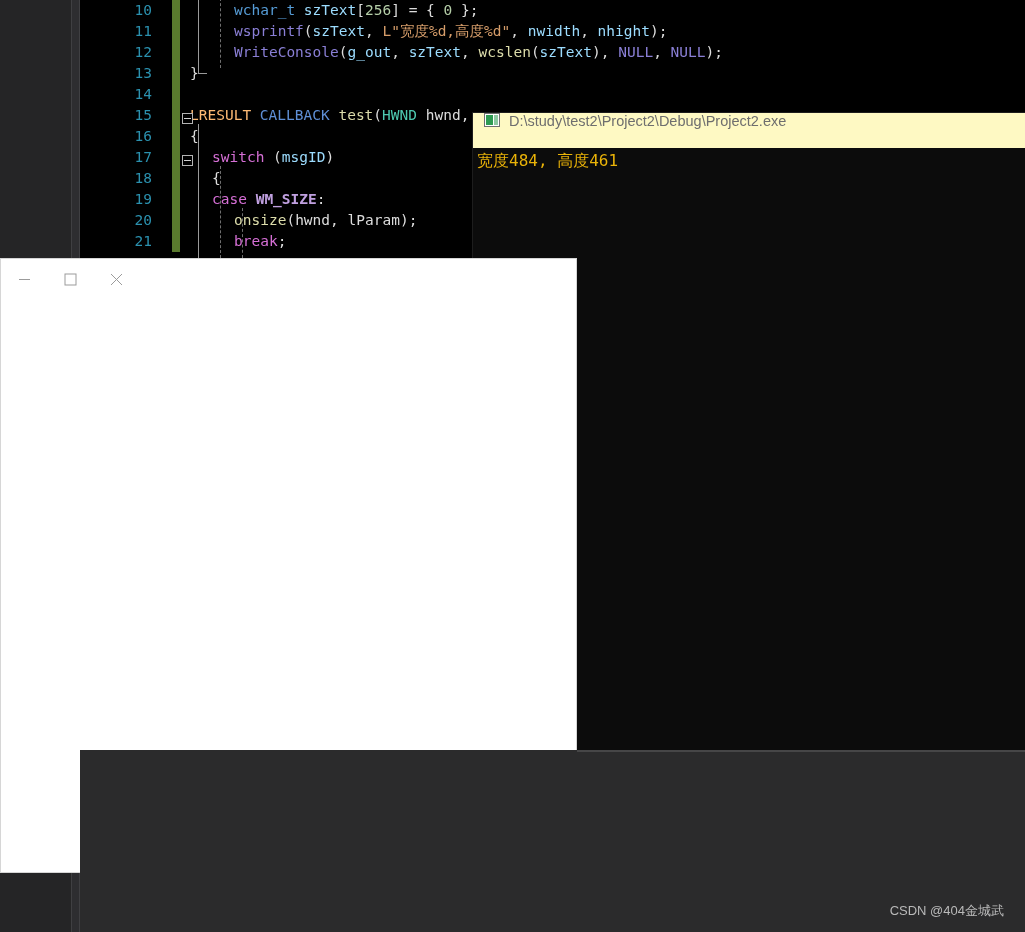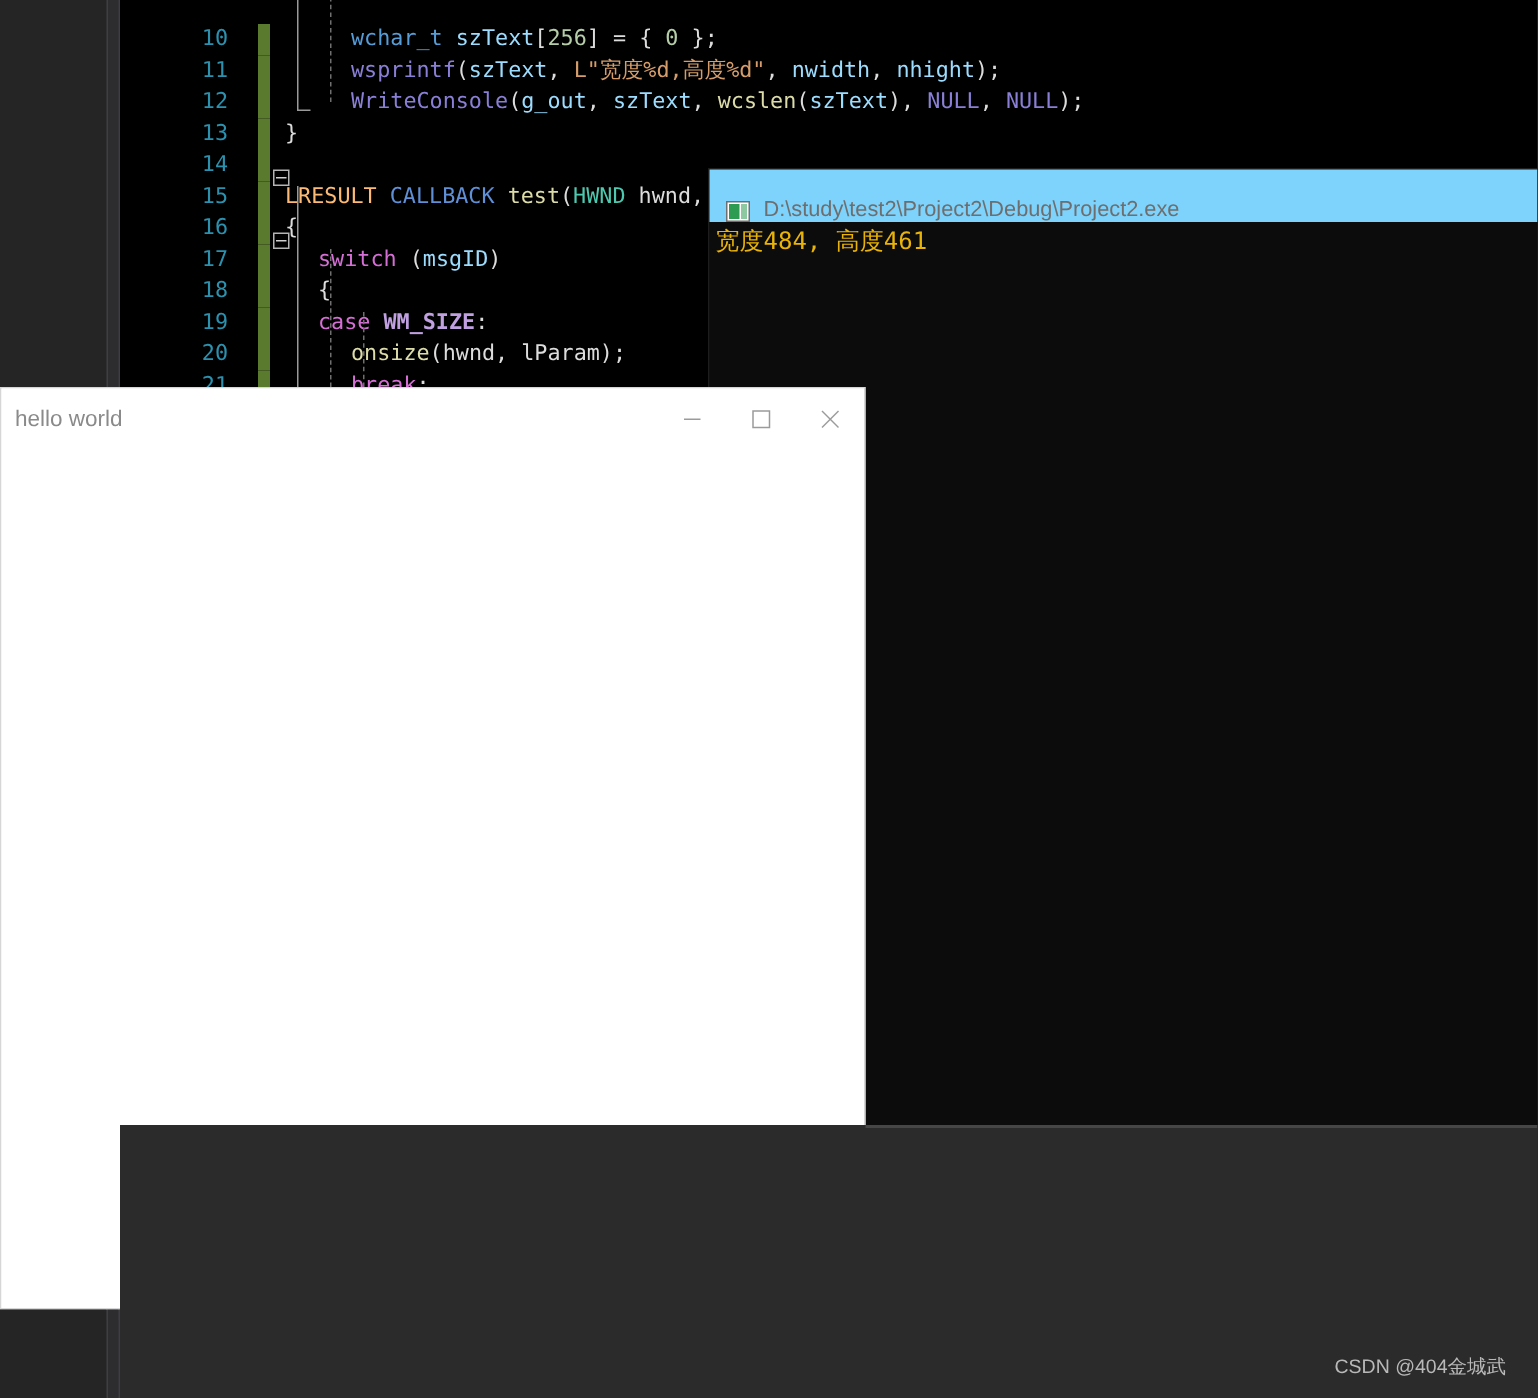--- a/index.html
+++ b/index.html
@@ -55,21 +55,21 @@
   
   .editor {
     position: absolute;
     left: 80px; top: 0;
     width: 945px; height: 258px;
     background: #000000;
     overflow: hidden;
   }
   .code-lines {
     position: absolute;
-    left: 0; top: 16px;
+    left: 0; top: 0;
     width: 881px;
   }
   .code-row {
     position: relative;
     height: 21px;
     line-height: 21px;
     white-space: pre;
     font-family: "DejaVu Sans Mono", monospace;
     font-size: 14.5px;
   }
@@ -147,23 +147,23 @@
     position: absolute;
     left: 473px; top: 113px;
     width: 552px; height: 637px;
     background: #0c0c0c;
     box-shadow: 0 0 0 1px #1d1d1d;
   }
   .console-titlebar {
     position: absolute;
     left: 0; top: 0;
     width: 552px; height: 35px;
-    background: #7dd3fc;
+    background: #fef9c3;
     display: flex;
-    align-items: flex-end;
+    align-items: flex-start;
     padding-left: 11px;
     box-sizing: border-box;
   }
   .console-icon {
     width: 16px; height: 14px;
     background: #ffffff;
     border: 1px solid #6f6f6f;
     box-sizing: border-box;
     position: relative;
     margin-right: 9px;
@@ -328,21 +328,20 @@
   <div class="console-win">
     <div class="console-titlebar">
       <div class="console-icon"></div>
       <div class="console-title-text">D:\study\test2\Project2\Debug\Project2.exe</div>
     </div>
     <div class="console-body">宽度484, 高度461</div>
   </div>
 
   <div class="hello-win">
     <div class="hello-titlebar">
-      <div class="hello-title-text">hello world</div>
 
       <div class="win-btn">
         <svg width="13" height="13" viewBox="0 0 13 13">
           <line x1="1" y1="6.5" x2="12" y2="6.5" stroke="#9b9b9b" stroke-width="1"></line>
         </svg>
       </div>
 
       <div class="win-btn">
         <svg width="13" height="13" viewBox="0 0 13 13">
           <rect x="1" y="1" width="11" height="11" fill="none" stroke="#9b9b9b" stroke-width="1"></rect>

